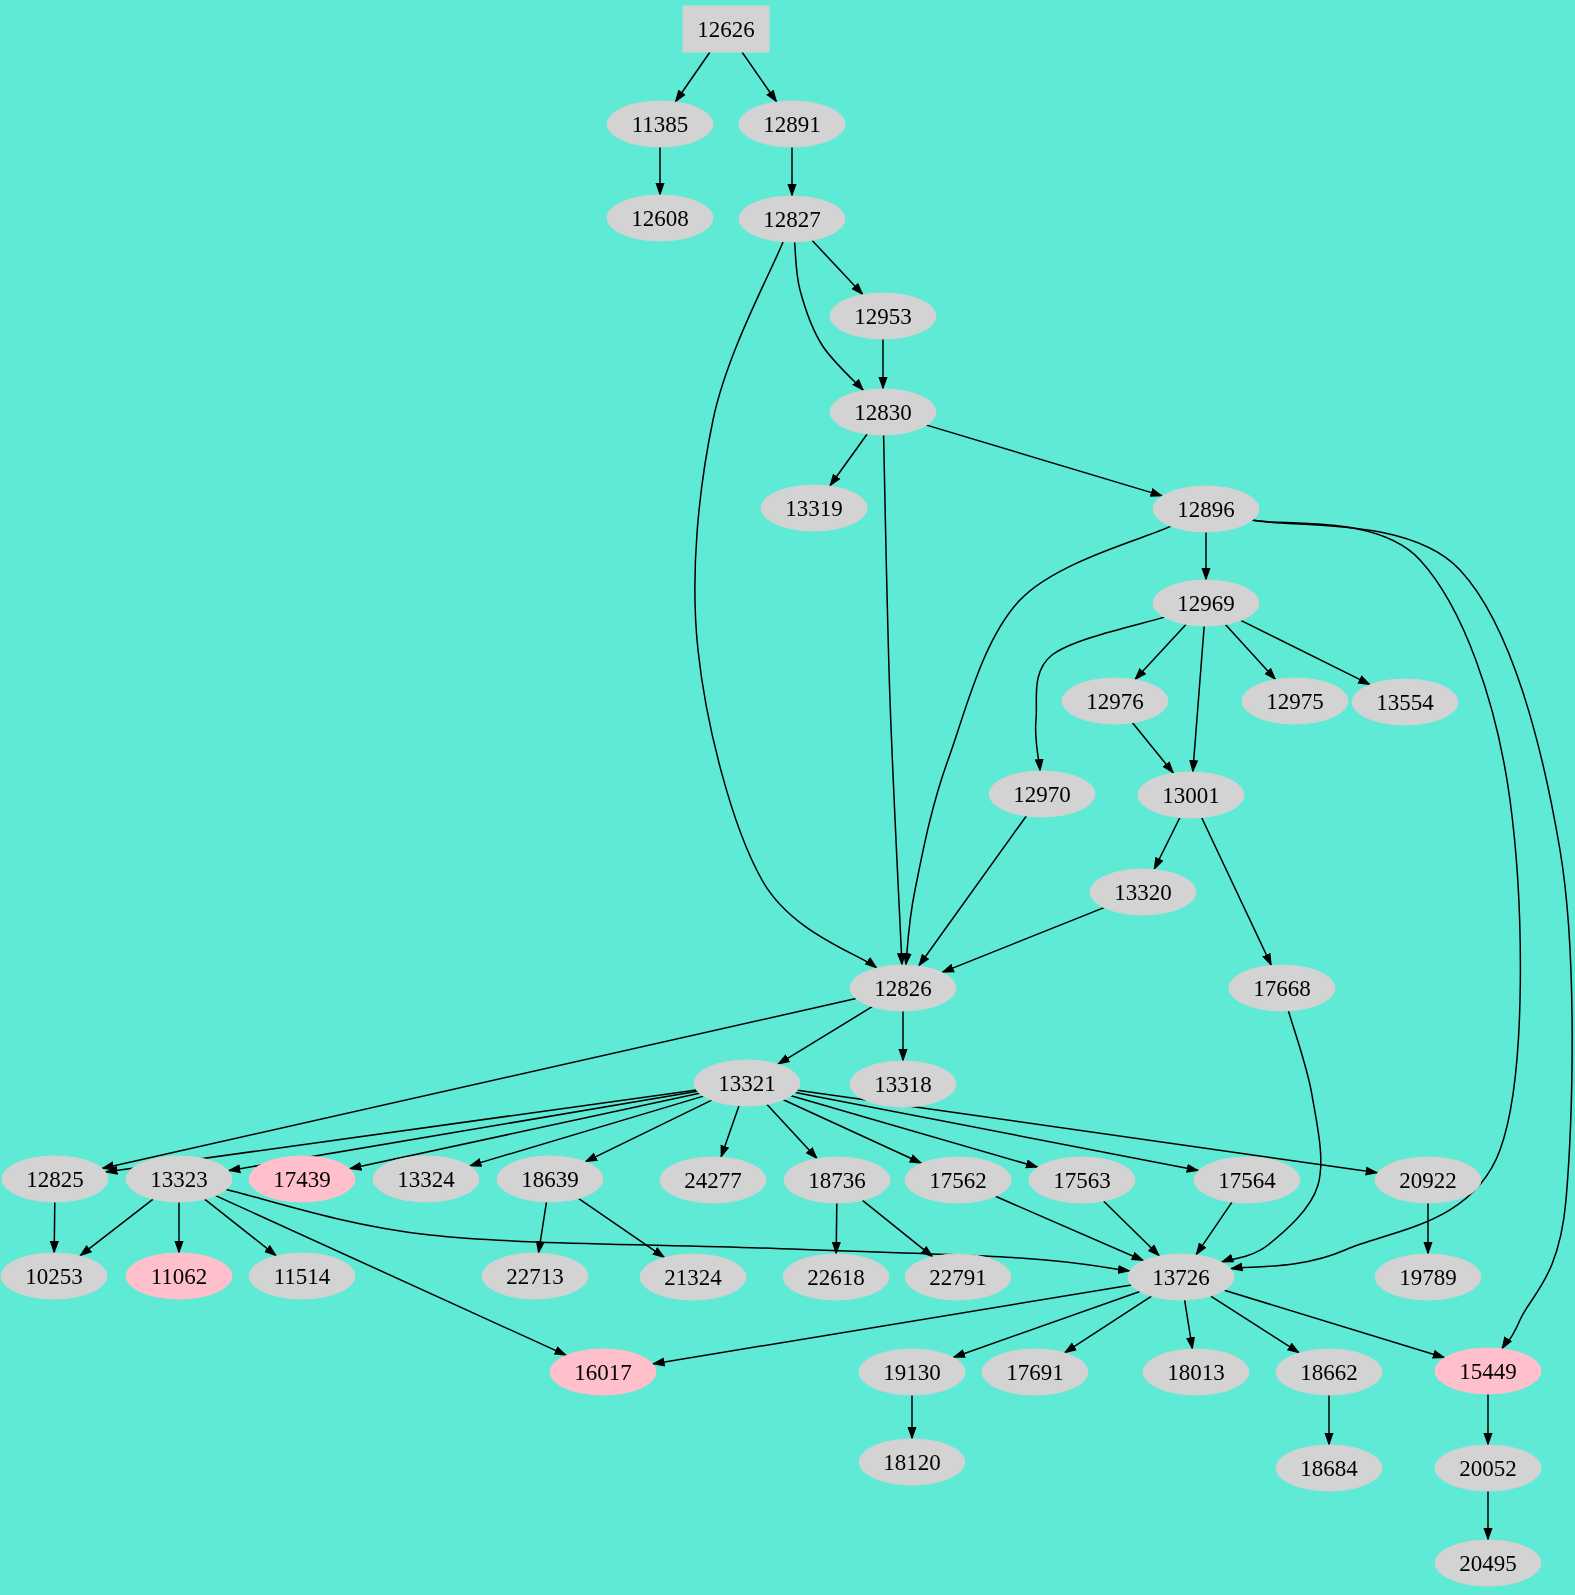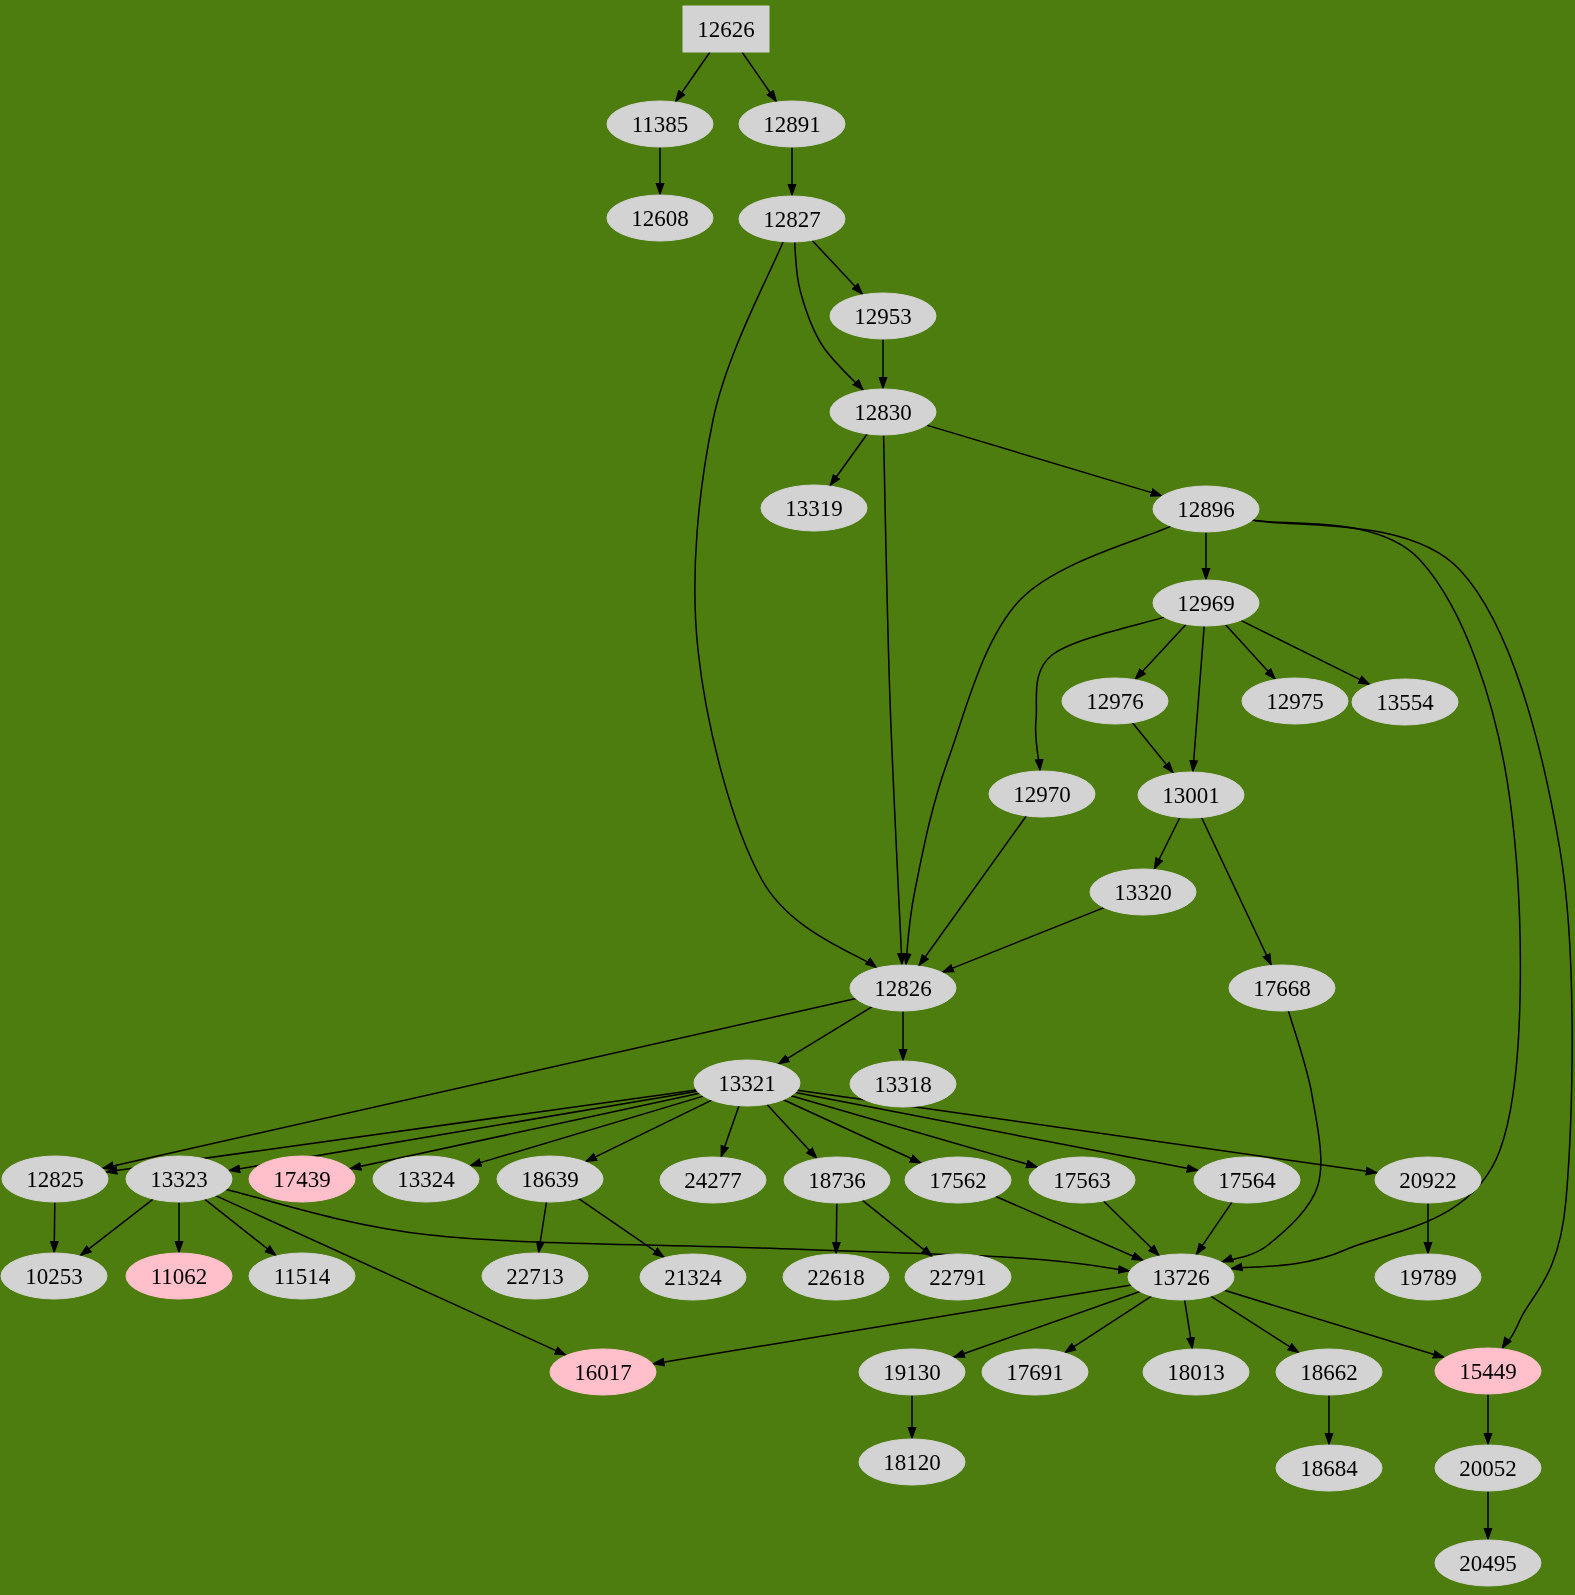--- a/index.html
+++ b/index.html
@@ -4,21 +4,21 @@
 <style>
   html, body {
     margin: 0;
     padding: 0;
     background: #ffffff;
   }
   .graph-container {
     position: relative;
     width: 1575px;
     height: 1595px;
-    background: #4d7c0f;
+    background: #5eead4;
     font-family: "Liberation Serif", "DejaVu Serif", serif;
   }
   svg { display: block; }
   .edge-path {
     fill: none;
     stroke-width: 1.5px;
   }
   .node-shape { stroke-width: 1px; }
   .node-label {
     font-family: "Liberation Serif", "DejaVu Serif", serif;

